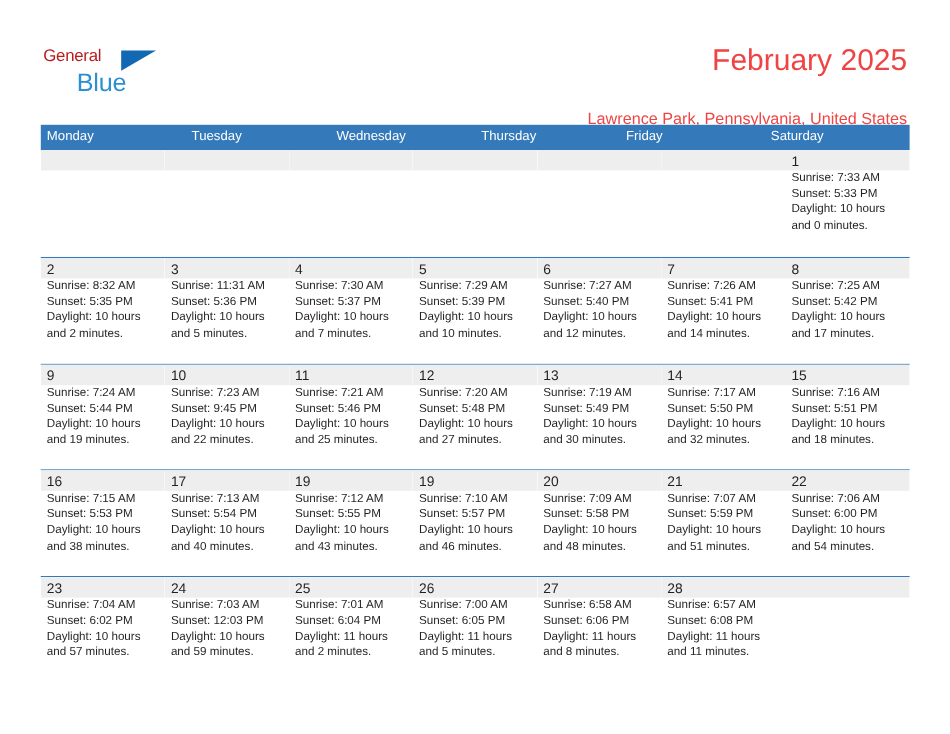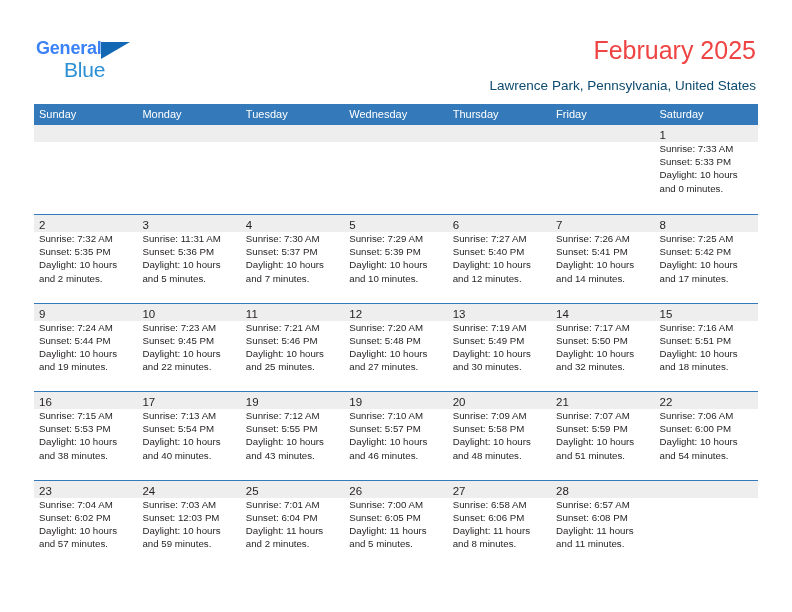--- a/index.html
+++ b/index.html
@@ -33,25 +33,24 @@
     position: absolute;
     left: 36px;
     top: 38px;
     width: 150px;
     height: 50px;
   }
   .logo-general {
     position: absolute;
     left: 0;
     top: 0;
-    font-size: 18px;
+    font-size: 14px;
     letter-spacing: -0.2px;
-    color: #3b82f6;
+    color: #b91c1c;
     font-family: "Liberation Sans", sans-serif;
-    font-weight: bold;
   }
   .logo-triangle {
     position: absolute;
     left: 65px;
     top: 4px;
     width: 0;
     height: 0;
     border-top: 17px solid #1268b3;
     border-right: 29px solid transparent;
   }
@@ -70,23 +69,23 @@
     right: 36px;
     top: 36px;
     font-size: 25px;
     color: #ef4444;
     text-align: right;
     white-space: nowrap;
   }
   .subtitle {
     position: absolute;
     right: 36px;
-    top: 78px;
+    top: 91px;
     font-size: 13.5px;
-    color: #0c4a6e;
+    color: #ef4444;
     text-align: right;
     white-space: nowrap;
   }
 
   
   .calendar {
     position: absolute;
     left: 34px;
     top: 104px;
     width: 724px;
@@ -154,21 +153,20 @@
       <span class="logo-general">General</span>
       <span class="logo-triangle"></span>
       <span class="logo-blue">Blue</span>
     </div>
     <div class="title">February 2025</div>
     <div class="subtitle">Lawrence Park, Pennsylvania, United States</div>
   </div>
 
   <div class="calendar">
     <div class="dow-row" id="dow-row">
-        <div class="dow-cell">Sunday</div>
         <div class="dow-cell">Monday</div>
         <div class="dow-cell">Tuesday</div>
         <div class="dow-cell">Wednesday</div>
         <div class="dow-cell">Thursday</div>
         <div class="dow-cell">Friday</div>
         <div class="dow-cell">Saturday</div>
       </div>
     <div id="weeks">
         <div class="week-row first">
           <div class="day-cell empty">
@@ -196,21 +194,21 @@
               <div class="day-line">Sunset: 5:33 PM</div>
               <div class="day-line">Daylight: 10 hours</div>
               <div class="day-line">and 0 minutes.</div>
             </div>
           </div>
         </div>
         <div class="week-row">
           <div class="day-cell">
             <div class="day-band"><span class="day-num">2</span></div>
             <div class="day-body">
-              <div class="day-line">Sunrise: 7:32 AM</div>
+              <div class="day-line">Sunrise: 8:32 AM</div>
               <div class="day-line">Sunset: 5:35 PM</div>
               <div class="day-line">Daylight: 10 hours</div>
               <div class="day-line">and 2 minutes.</div>
             </div>
           </div>
           <div class="day-cell">
             <div class="day-band"><span class="day-num">3</span></div>
             <div class="day-body">
               <div class="day-line">Sunrise: 11:31 AM</div>
               <div class="day-line">Sunset: 5:36 PM</div>

